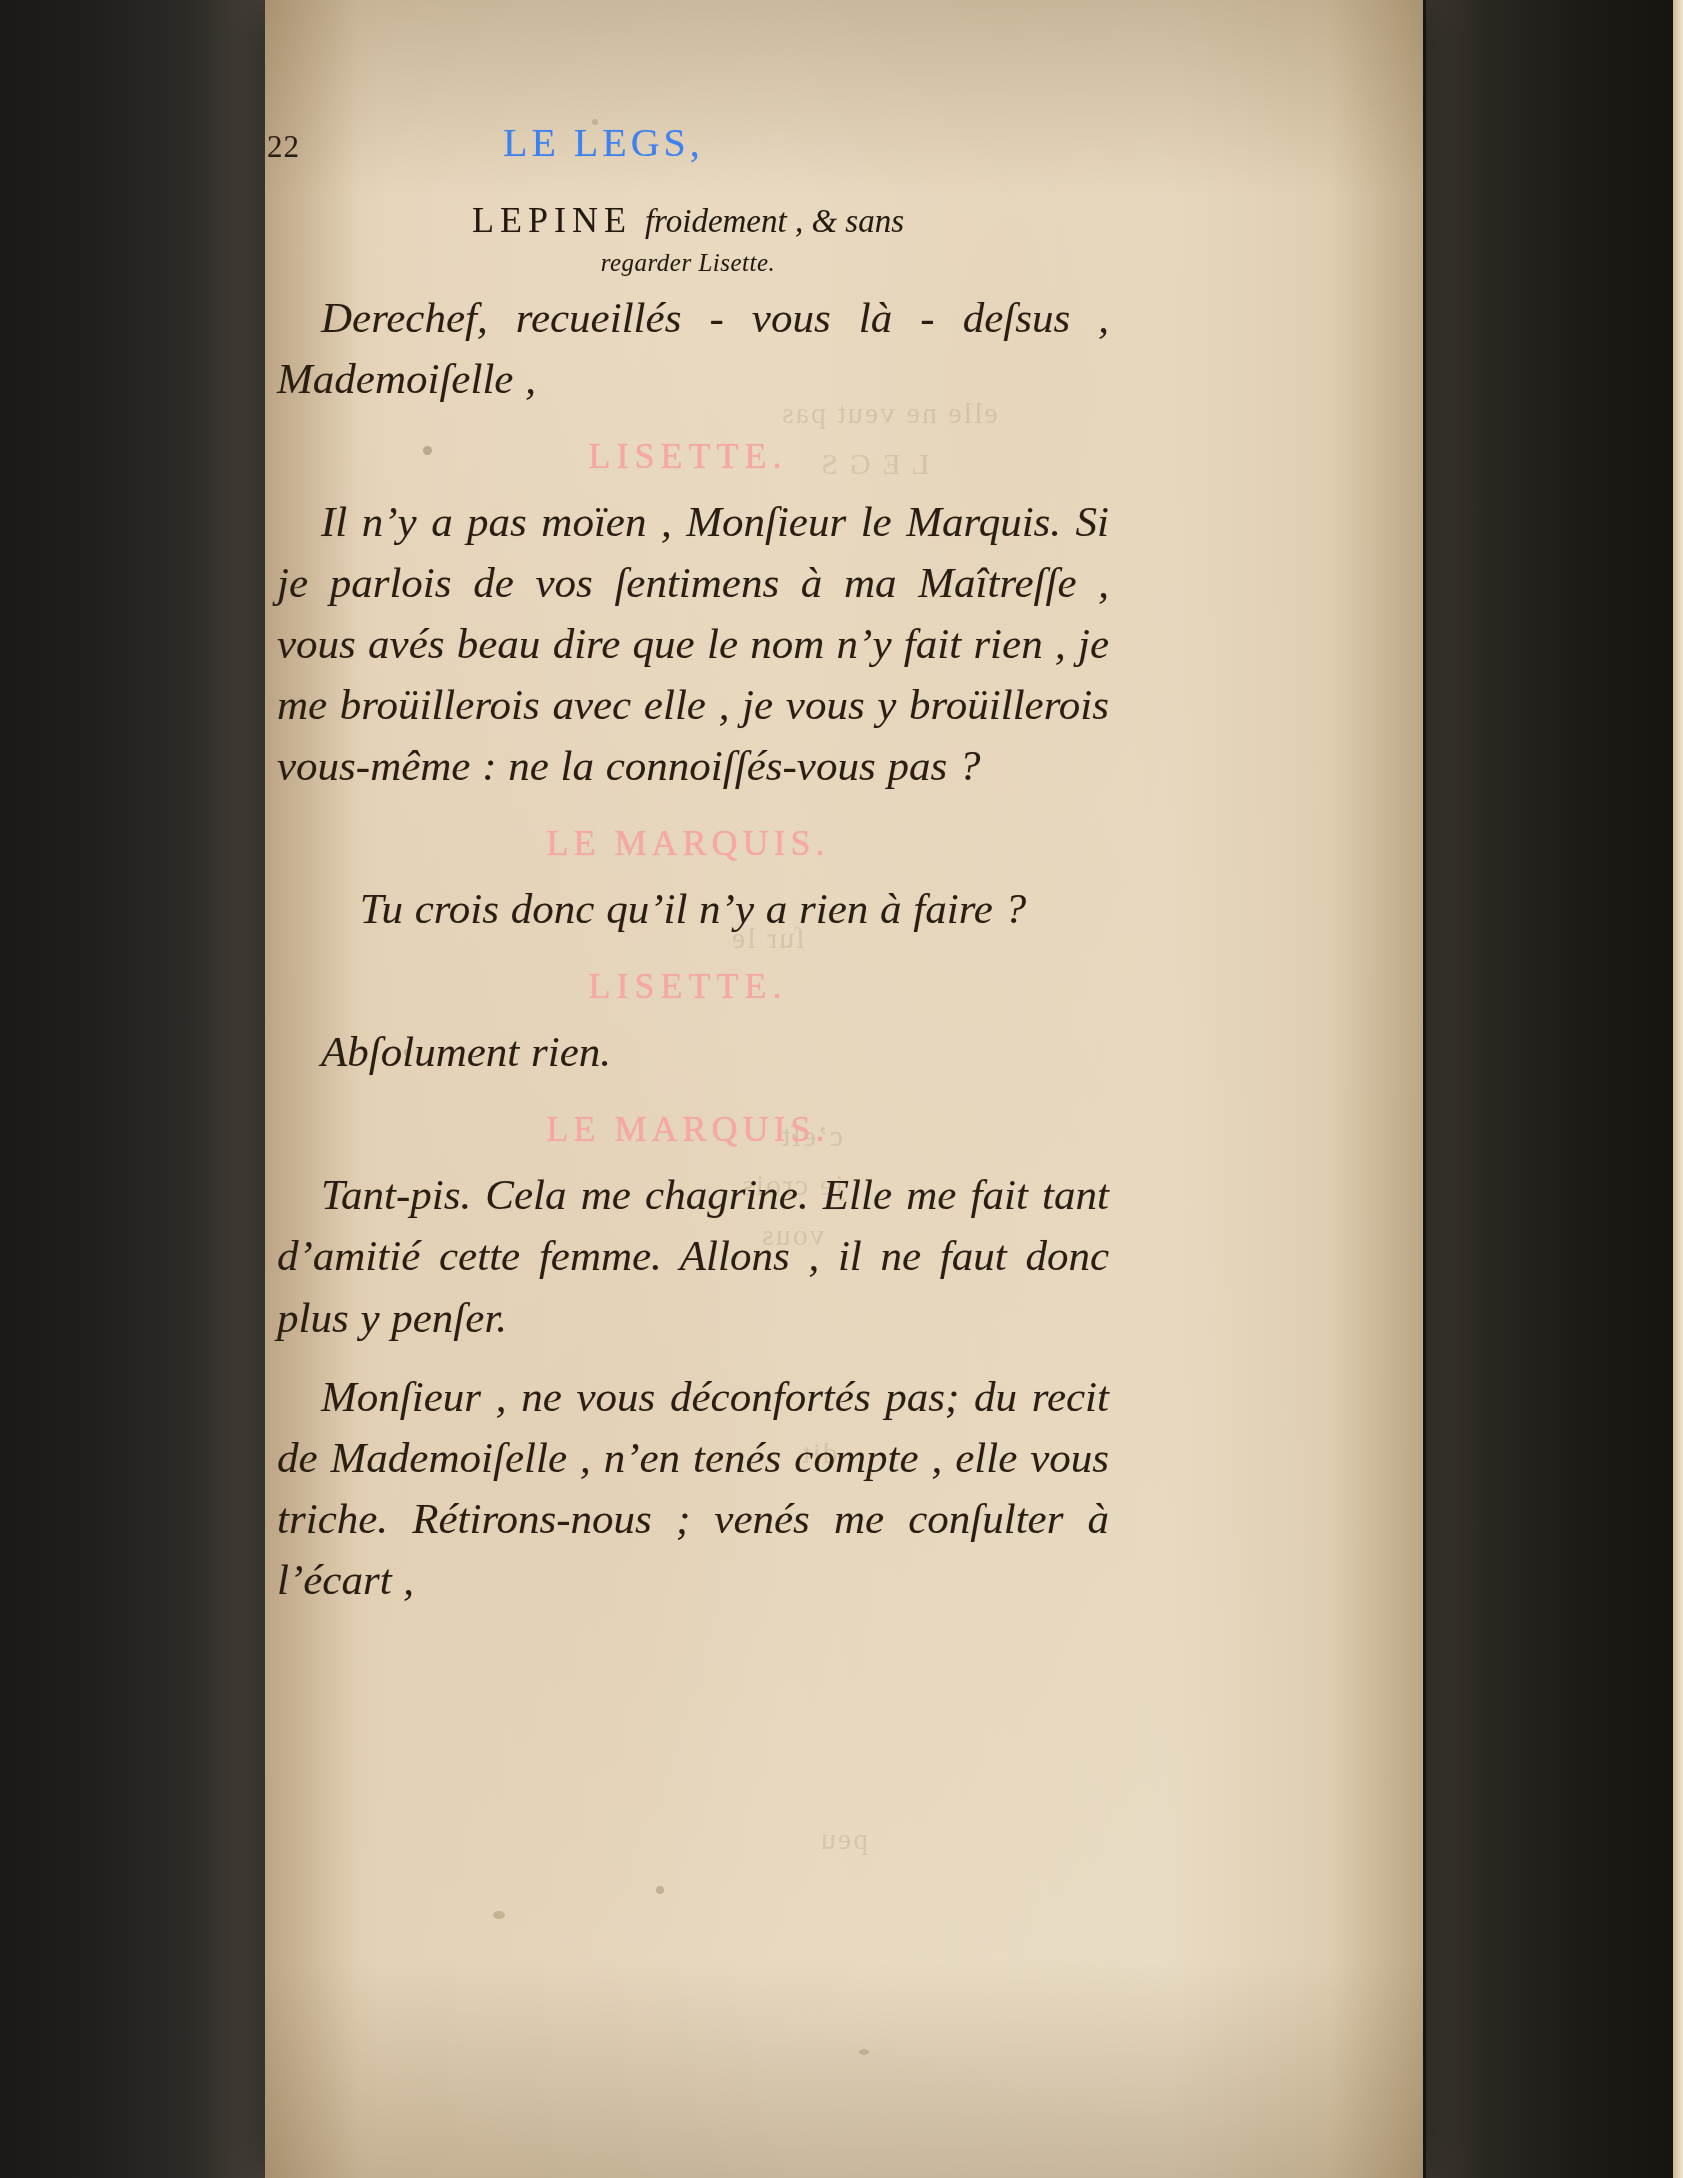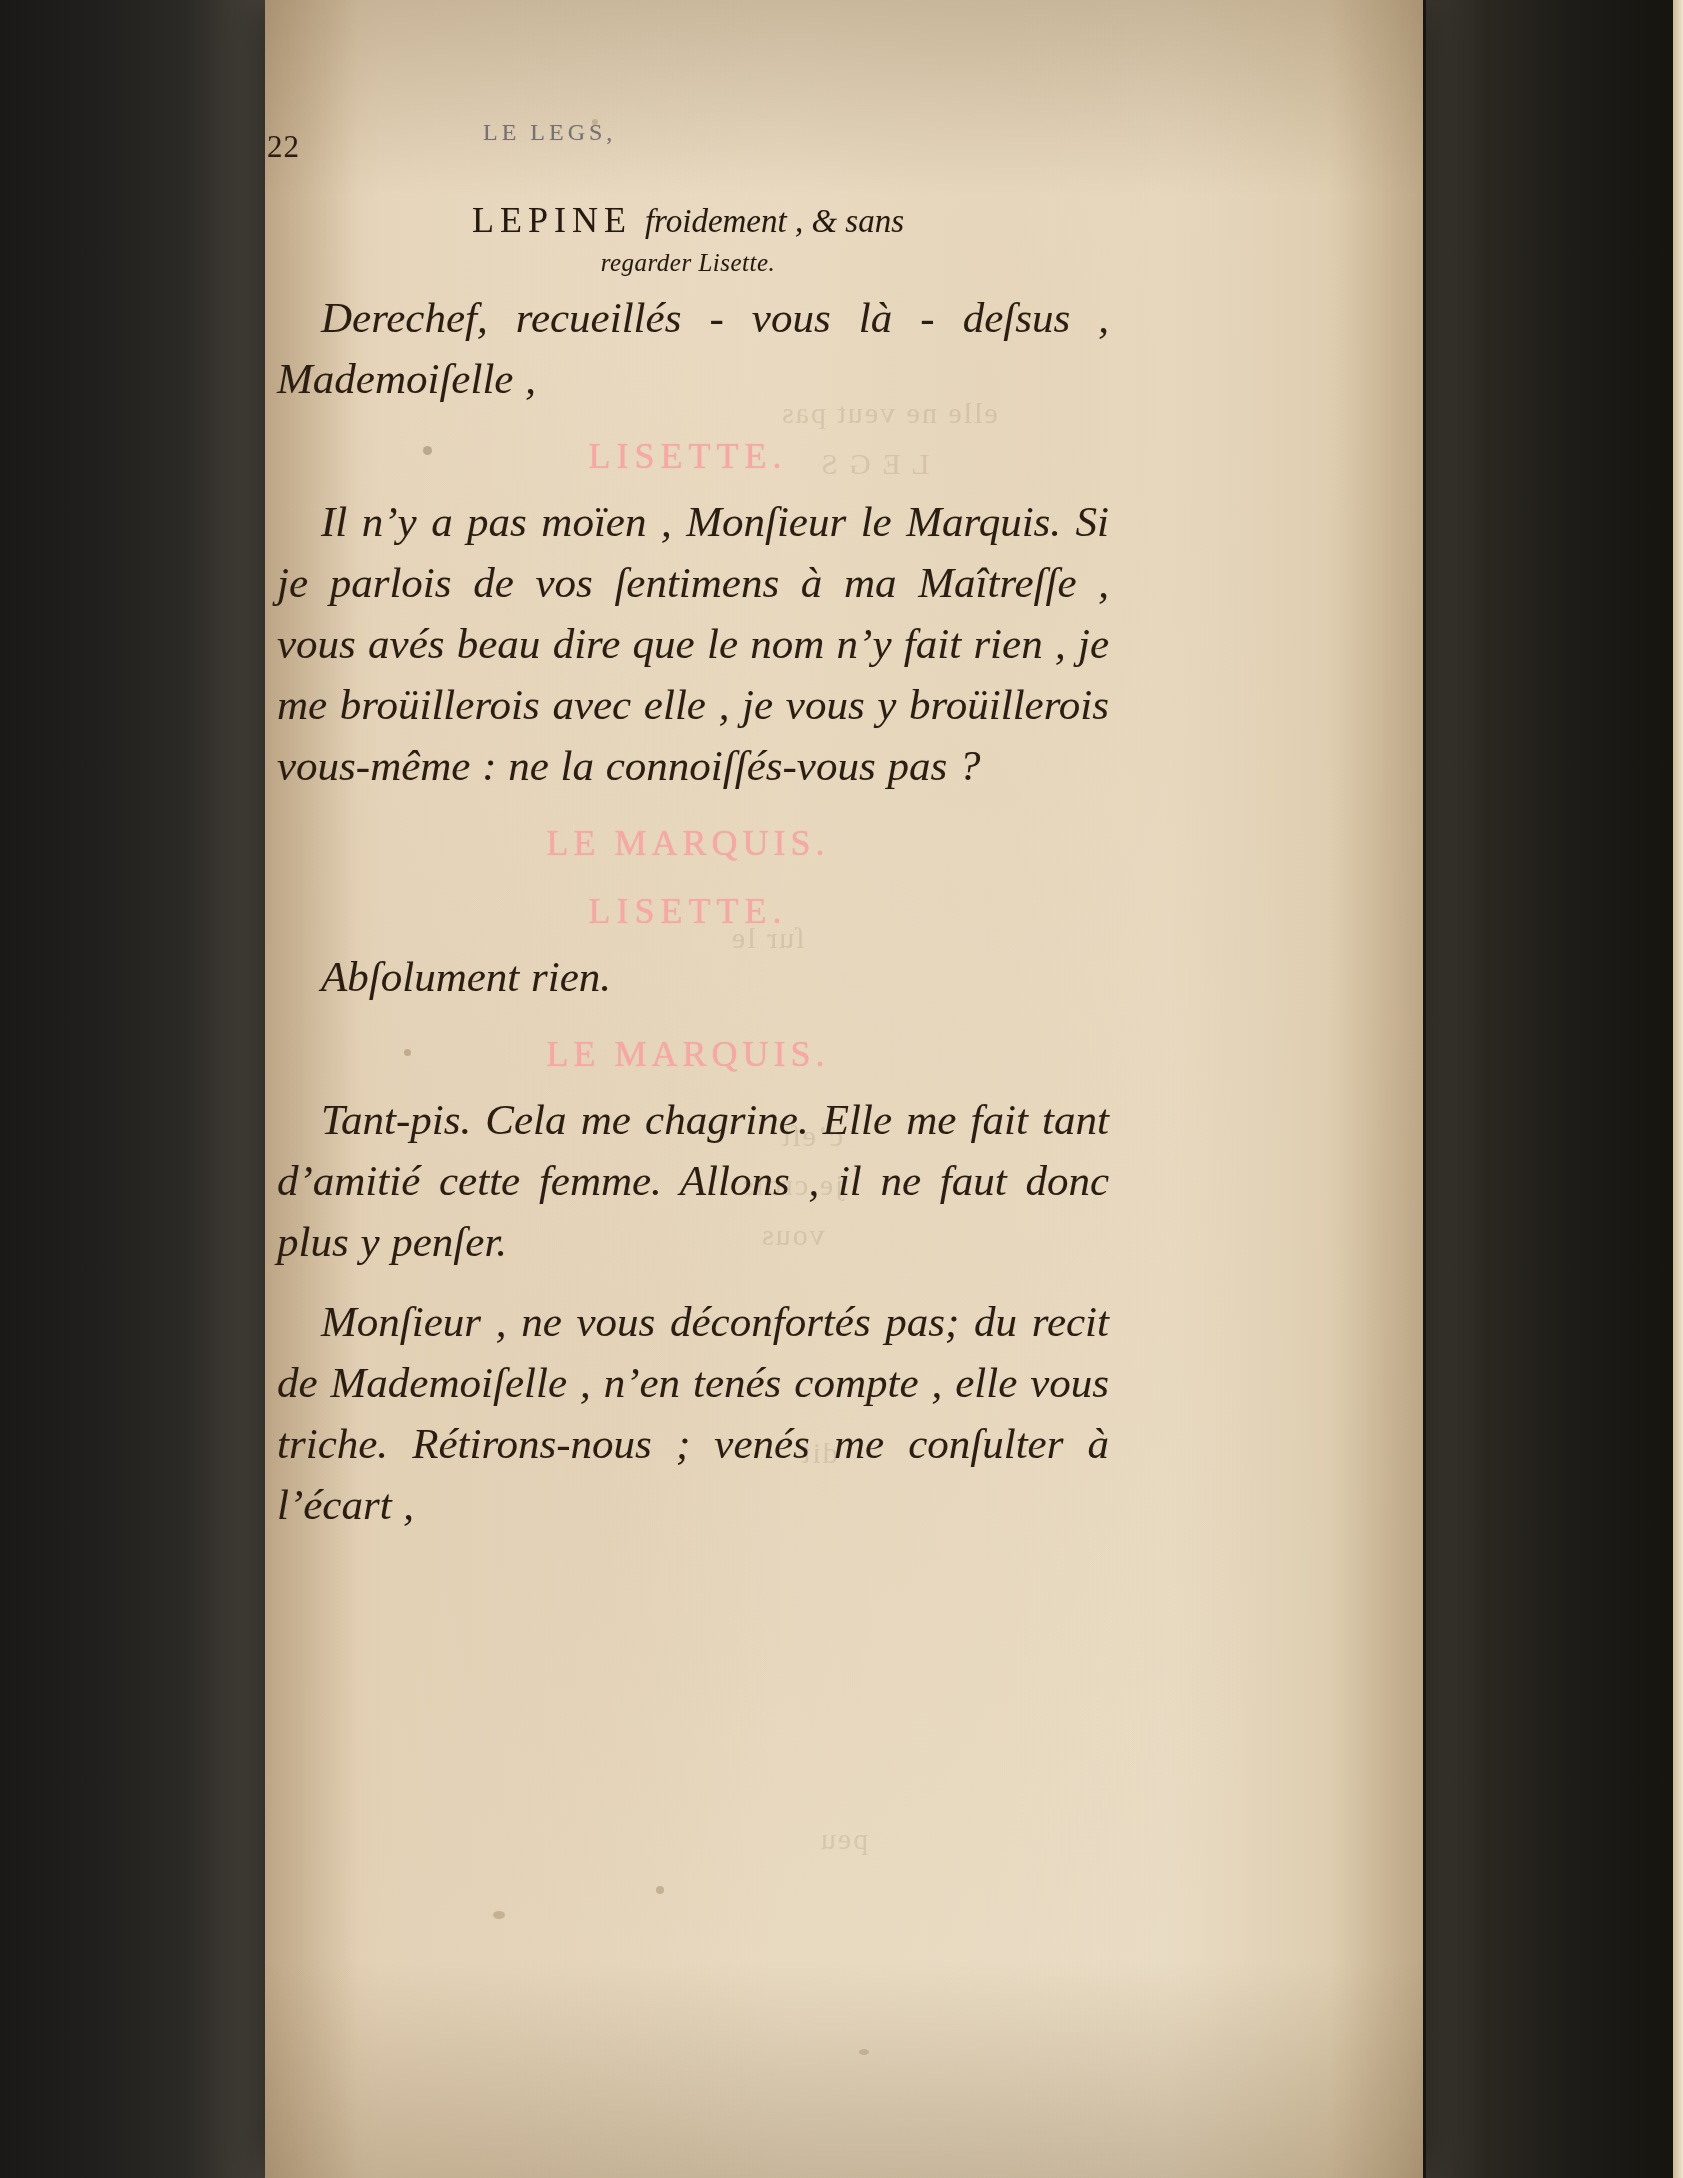--- a/index.html
+++ b/index.html
@@ -110,25 +110,25 @@
   .folio {
     position: absolute;
     left: 0;
     top: 10px;
     font-size: 31px;
     letter-spacing: 1px;
     color: #2a1e12;
   }
   .head-title {
     position: absolute;
-    left: 216px;
+    left: 236px;
     top: 0px;
-    font-size: 24px;
+    font-size: 40px;
     letter-spacing: 4px;
-    color: #737373;
+    color: #3b82f6;
   }
 
   .speaker {
     text-align: center;
     font-size: 36px;
     letter-spacing: 6px;
     margin: 26px 0 14px 0;
     color: #fca5a5;
   }
   .speaker.tight { letter-spacing: 5px; }
@@ -212,20 +212,21 @@
       <span class="dir">froidement , &amp; sans</span>
     </div>
     <div class="dir-2">regarder Lisette.</div>
 
     <div class="para">Derechef, recueillés - vous là - deſsus , Mademoiſelle ,</div>
 
     <div class="speaker">LISETTE.</div>
     <div class="para">Il n’y a pas moïen , Monſieur le Marquis. Si je parlois de vos ſentimens à ma Maîtreſſe , vous avés beau dire que le nom n’y fait rien , je me broüillerois avec elle , je vous y broüillerois vous-même : ne la connoiſſés-vous pas ?</div>
 
     <div class="speaker tight">LE MARQUIS.</div>
+    <div class="para narrow">Tu crois donc qu’il n’y a rien à faire ?</div>
 
     <div class="speaker">LISETTE.</div>
     <div class="para center-ish">Abſolument rien.</div>
 
     <div class="speaker tight">LE MARQUIS.</div>
     <div class="para">Tant-pis. Cela me chagrine. Elle me fait tant d’amitié cette femme. Allons , il ne faut donc plus y penſer.</div>
 
 
     <div class="para">Monſieur , ne vous déconfortés pas; du recit de Mademoiſelle , n’en tenés compte , elle vous triche. Rétirons-nous ; venés me conſulter à l’écart ,</div>
 

